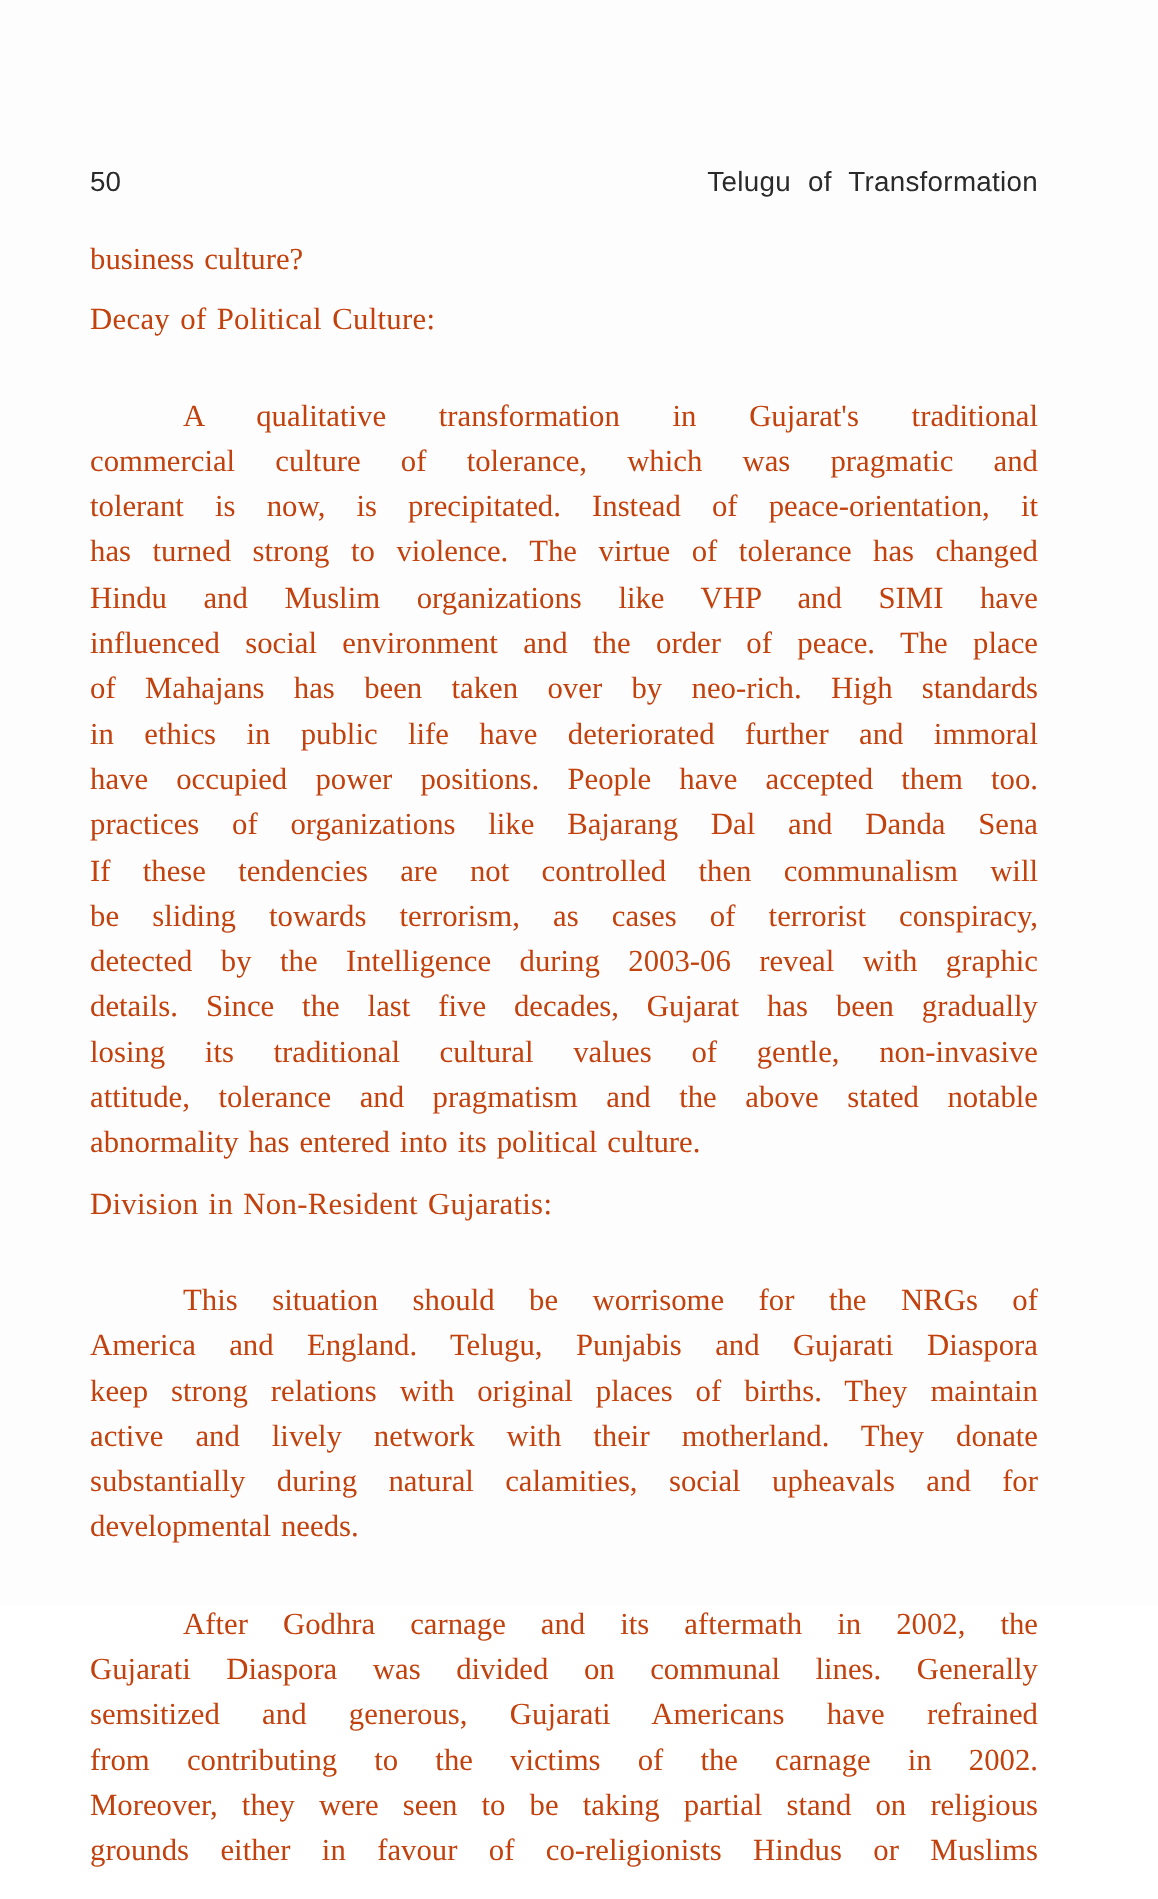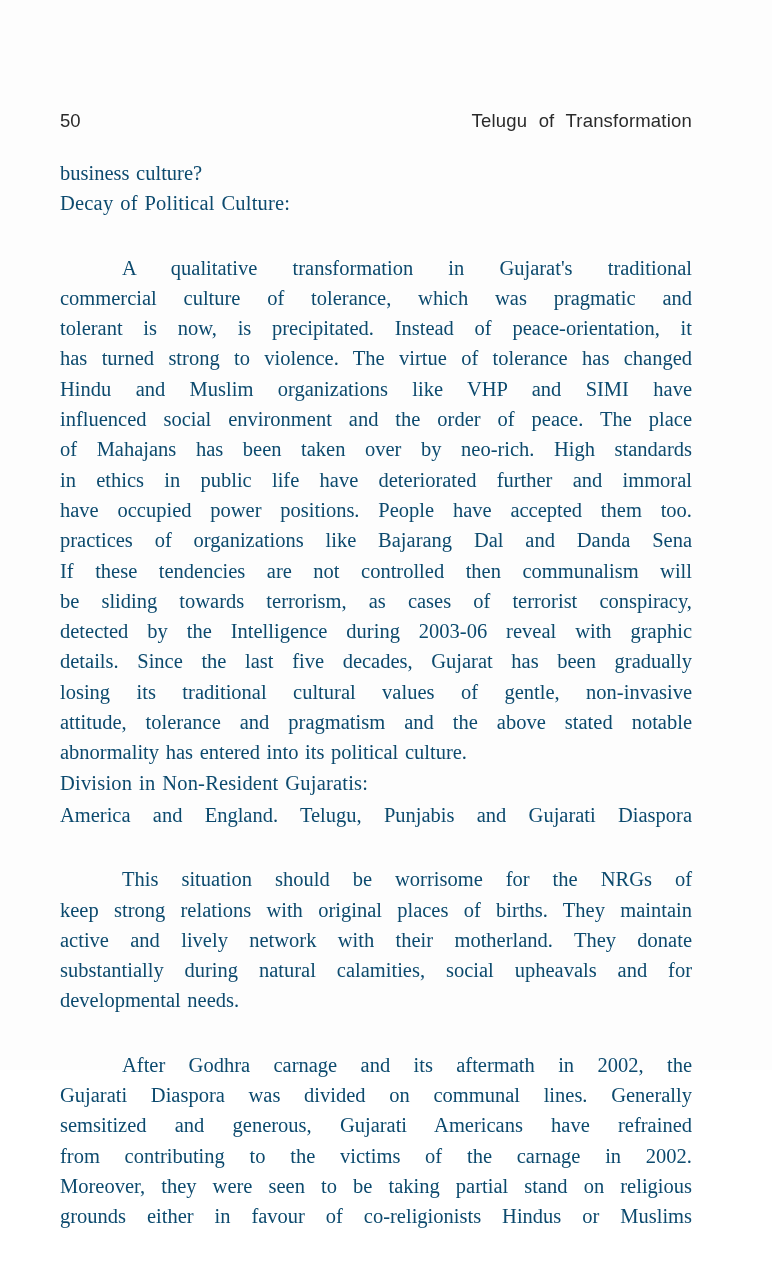--- a/index.html
+++ b/index.html
@@ -37,27 +37,27 @@
     word-spacing: 6px;
     letter-spacing: 0.2px;
   }
   .page-body {
     position: absolute;
     top: 158px;
     left: 60px;
     width: 632px;
     font-size: 20.5px;
     line-height: 30.3px;
-    color: #0c4a6e;
+    color: #c2410c;
   }
   .block {
     margin: 0;
   }
   .block.heading {
-    margin-top: 0;
+    margin-top: 10px;
     margin-bottom: 2px;
     letter-spacing: 0.2px;
   }
   .line {
     text-align: justify;
     text-align-last: justify;
     word-spacing: 1.5px;
   }
   .line.last {
     text-align: left;
@@ -100,22 +100,22 @@
         <div class="line">detected by the Intelligence during 2003-06 reveal with graphic</div>
         <div class="line">details. Since the last five decades, Gujarat has been gradually</div>
         <div class="line">losing its traditional cultural values of gentle, non-invasive</div>
         <div class="line">attitude, tolerance and pragmatism and the above stated notable</div>
         <div class="line last">abnormality has entered into its political culture.</div>
       </div>
       <div class="block heading">
         <div class="line last">Division in Non-Resident Gujaratis:</div>
       </div>
       <div class="block paragraph">
+        <div class="line first-indent">This situation should be worrisome for the NRGs of</div>
         <div class="line">America and England. Telugu, Punjabis and Gujarati Diaspora</div>
-        <div class="line first-indent">This situation should be worrisome for the NRGs of</div>
         <div class="line">keep strong relations with original places of births. They maintain</div>
         <div class="line">active and lively network with their motherland. They donate</div>
         <div class="line">substantially during natural calamities, social upheavals and for</div>
         <div class="line last">developmental needs.</div>
       </div>
       <div class="block paragraph">
         <div class="line first-indent">After Godhra carnage and its aftermath in 2002, the</div>
         <div class="line">Gujarati Diaspora was divided on communal lines. Generally</div>
         <div class="line">semsitized and generous, Gujarati Americans have refrained</div>
         <div class="line">from contributing to the victims of the carnage in 2002.</div>

